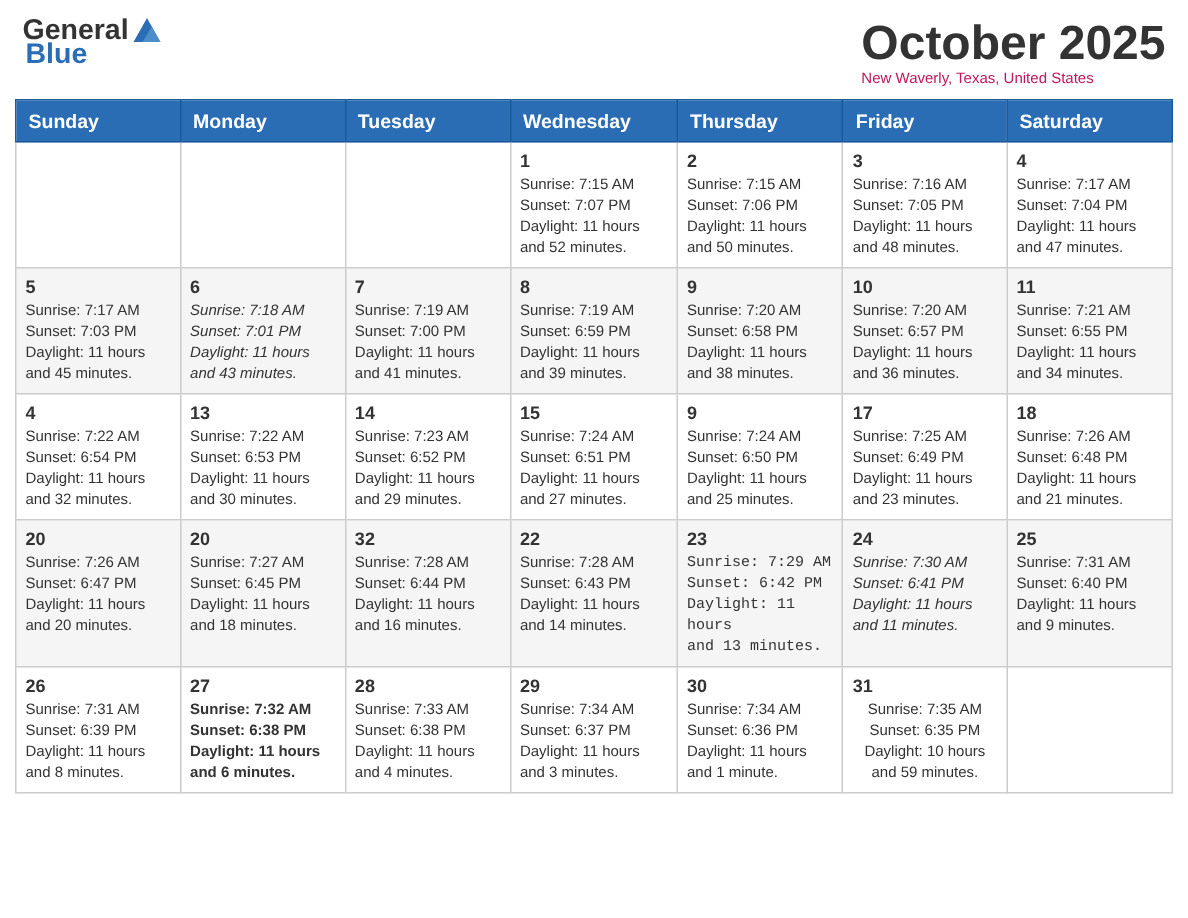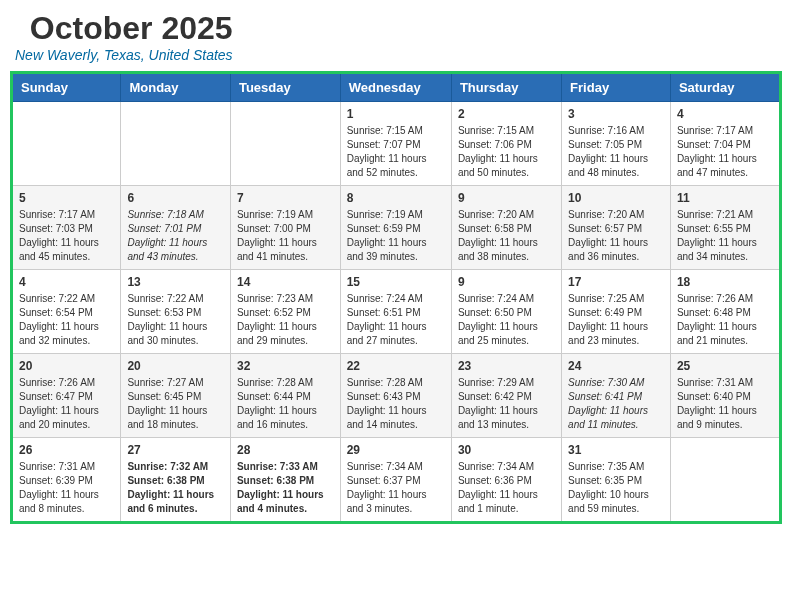--- a/index.html
+++ b/index.html
@@ -11,26 +11,26 @@
       padding: 10px;
     }
     .header {
       display: flex;
       justify-content: space-between;
       align-items: flex-start;
       margin-bottom: 8px;
       padding: 0 5px;
     }
     .title-area {
-      text-align: right;
+      text-align: left;
     }
     .calendar {
       width: 100%;
       border-collapse: collapse;
-      border: 3px solid #22c55e;
+      border: 1px solid #22c55e;
     }
     .calendar th {
       background-color: #2a6db5;
       color: #fff;
       text-align: left;
       padding: 6px 8px;
       font-size: 13px;
       font-weight: bold;
       border: 1px solid #1a5a9a;
     }
@@ -68,23 +68,33 @@
     }
     .logo-row {
       display: flex;
       align-items: center;
     }
   </style>
 </head>
 <body>
 
 <div class="header">
+  <div class="logo-wrapper">
+    <div class="logo-row">
+      <span style="font-size:19px;font-weight:bold;color:#333;">General</span>
+      <svg width="22" height="22" viewBox="0 0 22 22" style="margin:0 1px;">
+        <polygon points="11,2 20,18 2,18" fill="#2a6db5"></polygon>
+        <polygon points="14,8 20,18 8,18" fill="#5b9bd5" opacity="0.7"></polygon>
+      </svg>
+    </div>
+    <span style="font-size:19px;font-weight:bold;color:#2a6db5;margin-top:-6px;margin-left:2px;">Blue</span>
+  </div>
   <div class="title-area">
     <div style="font-size:32px;font-weight:bold;color:#333;">October 2025</div>
-    <div style="font-size:14px;color:#0369a1;font-style:italic;">New Waverly, Texas, United States</div>
+    <div style="font-size:10px;color:#be185d;">New Waverly, Texas, United States</div>
   </div>
 </div>
 
 <table class="calendar">
   <thead>
     <tr>
     <th>Sunday</th>
         <th>Monday</th>
         <th>Tuesday</th>
         <th>Wednesday</th>
@@ -253,21 +263,21 @@
         </td>
         <td>
           <span class="day-number">22</span>
           <div class="day-info" style="white-space: pre-line;">Sunrise: 7:28 AM
 Sunset: 6:43 PM
 Daylight: 11 hours
 and 14 minutes.</div>
         </td>
         <td>
           <span class="day-number">23</span>
-          <div class="day-info" style="white-space: pre-line;">Sunrise: 7:29 AM
+          <div class="day-info" style="white-space: pre-line; font-family: Liberation Mono, monospace;">Sunrise: 7:29 AM
 Sunset: 6:42 PM
 Daylight: 11 hours
 and 13 minutes.</div>
         </td>
         <td>
           <span class="day-number">24</span>
           <div class="day-info" style="white-space: pre-line; font-style: italic;">Sunrise: 7:30 AM
 Sunset: 6:41 PM
 Daylight: 11 hours
 and 11 minutes.</div>
@@ -290,42 +300,42 @@
         </td>
         <td>
           <span class="day-number">27</span>
           <div class="day-info" style="white-space: pre-line; font-weight: bold;">Sunrise: 7:32 AM
 Sunset: 6:38 PM
 Daylight: 11 hours
 and 6 minutes.</div>
         </td>
         <td>
           <span class="day-number">28</span>
-          <div class="day-info" style="white-space: pre-line; font-weight: bold;">Sunrise: 7:33 AM
+          <div class="day-info" style="white-space: pre-line;">Sunrise: 7:33 AM
 Sunset: 6:38 PM
 Daylight: 11 hours
 and 4 minutes.</div>
         </td>
         <td>
           <span class="day-number">29</span>
           <div class="day-info" style="white-space: pre-line;">Sunrise: 7:34 AM
 Sunset: 6:37 PM
 Daylight: 11 hours
 and 3 minutes.</div>
         </td>
         <td>
           <span class="day-number">30</span>
           <div class="day-info" style="white-space: pre-line;">Sunrise: 7:34 AM
 Sunset: 6:36 PM
 Daylight: 11 hours
 and 1 minute.</div>
         </td>
         <td>
           <span class="day-number">31</span>
-          <div class="day-info" style="white-space: pre-line;">Sunrise: 7:35 AM
+          <div class="day-info" style="white-space: pre-line; text-align: center;">Sunrise: 7:35 AM
 Sunset: 6:35 PM
 Daylight: 10 hours
 and 59 minutes.</div>
         </td>
         <td class="empty-cell"></td>
       </tr>
     </tbody>
 </table>
 
 </body></html>

